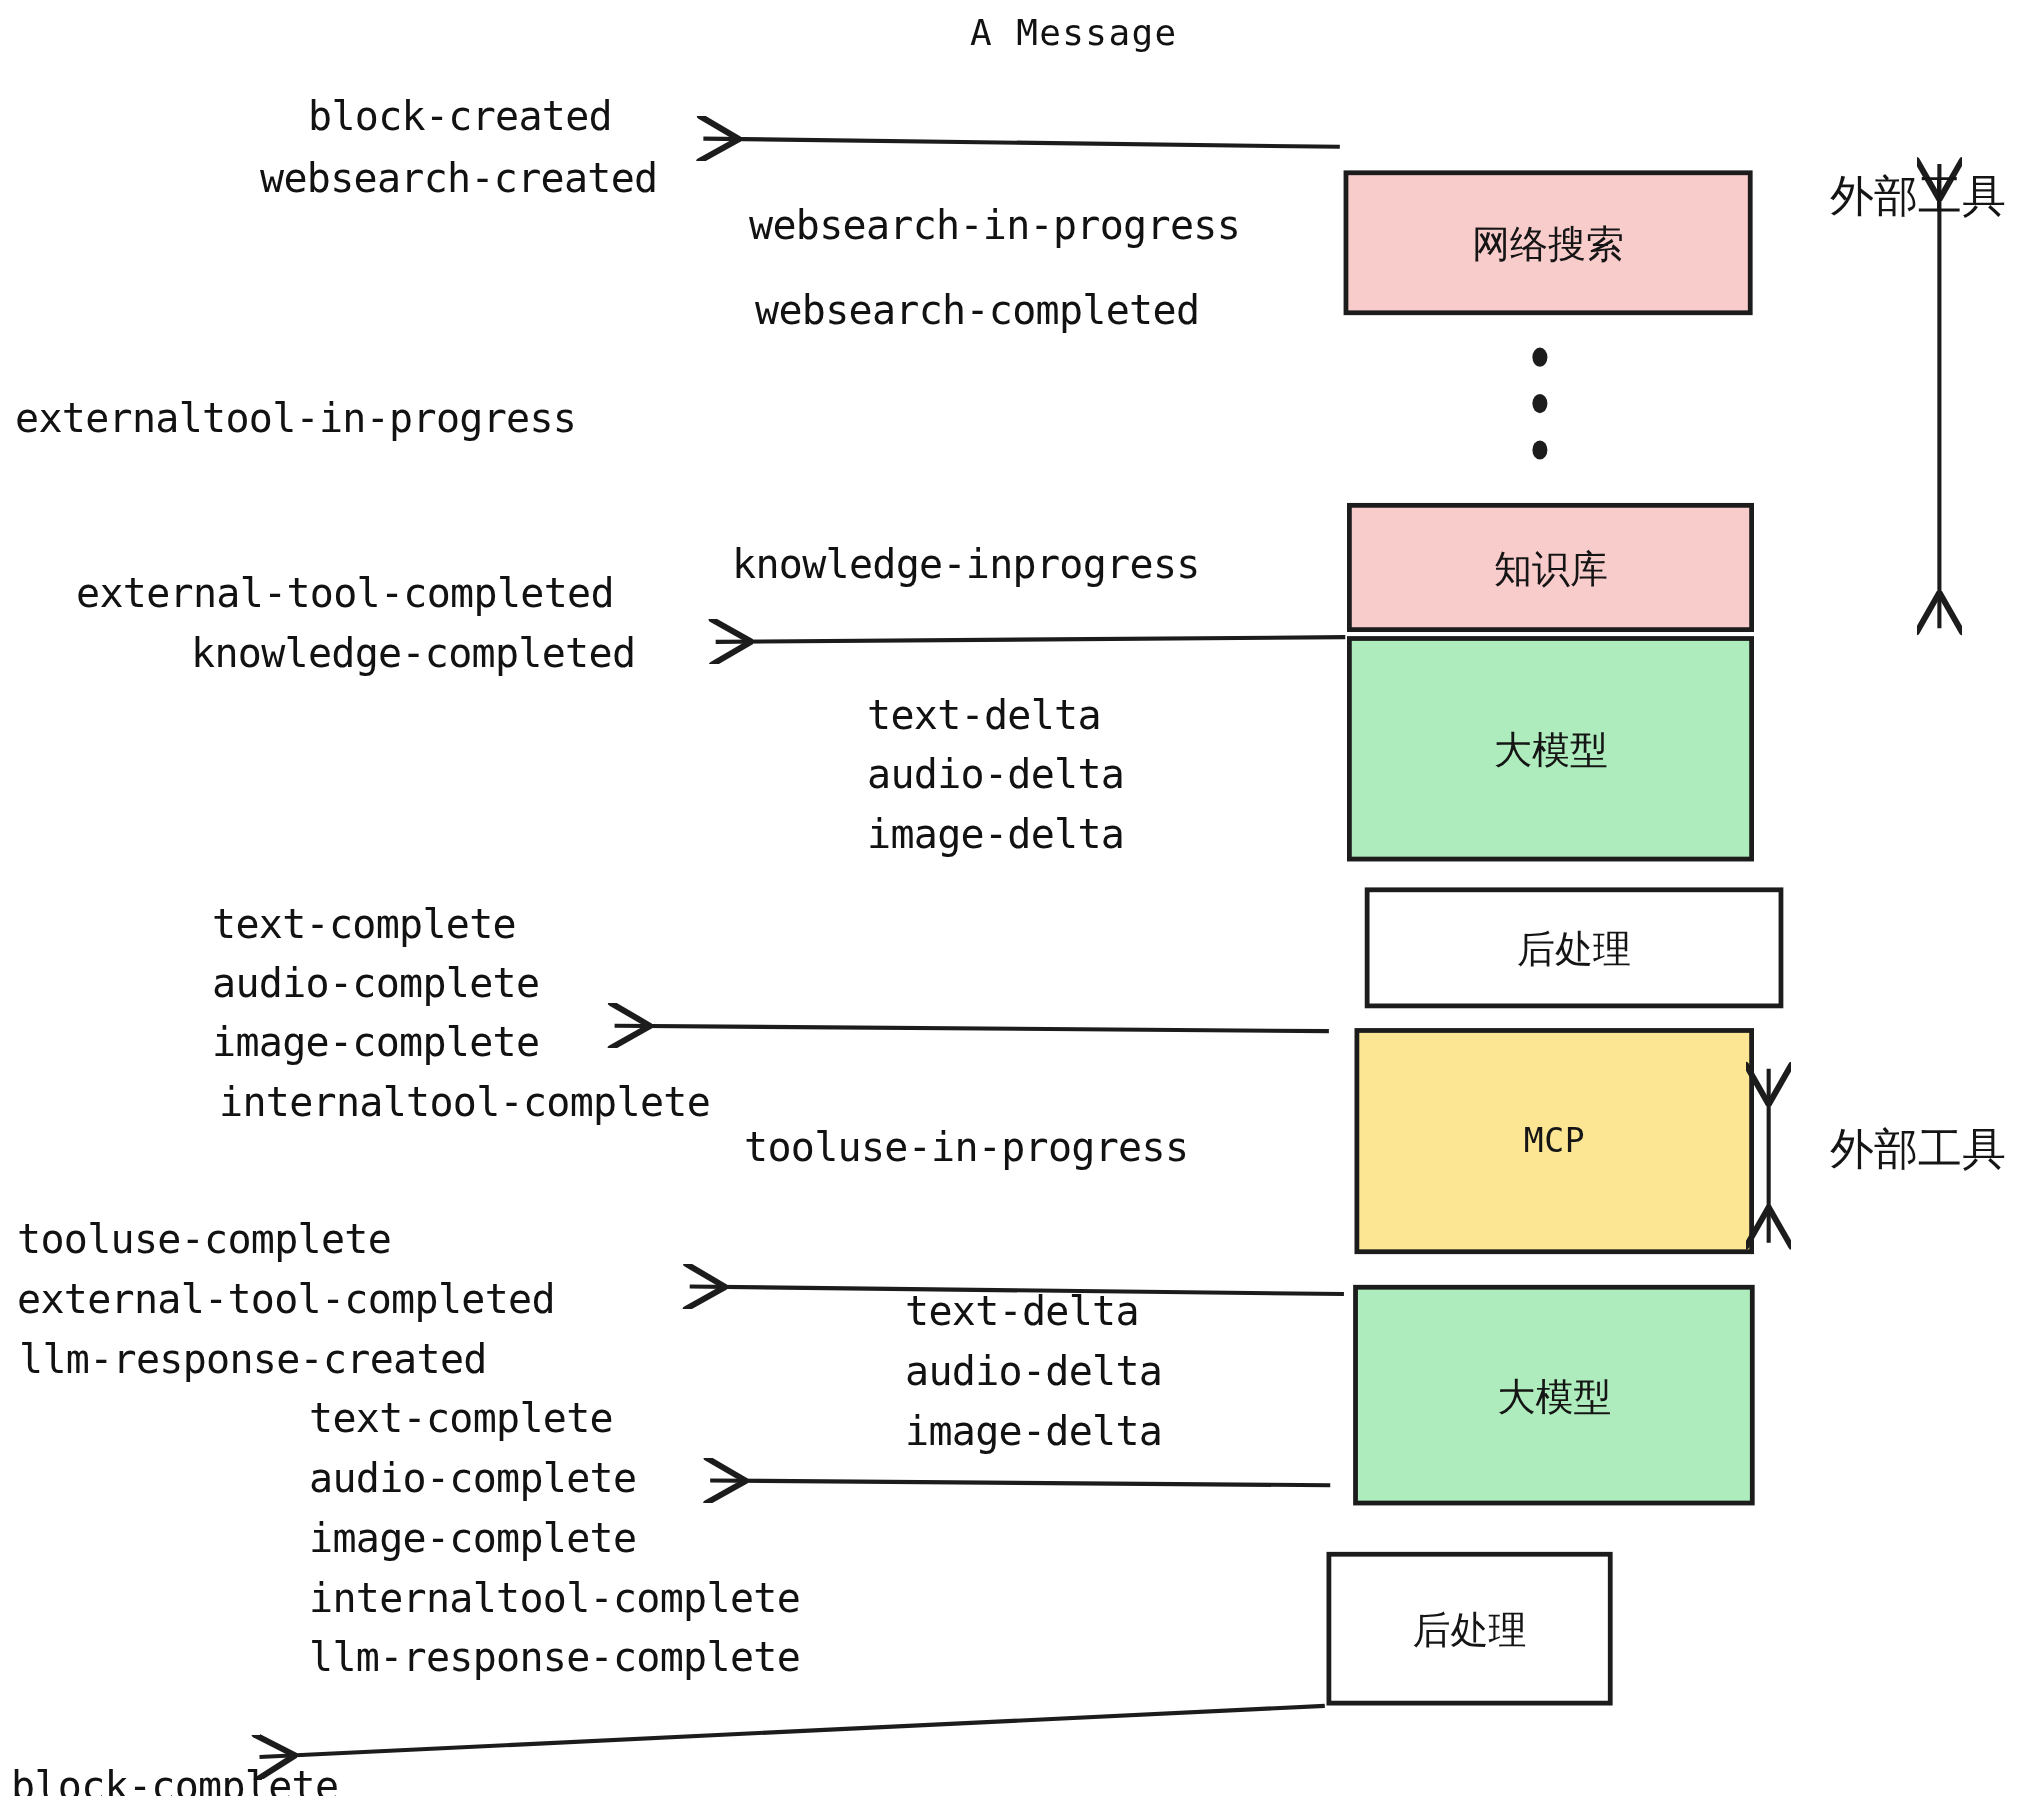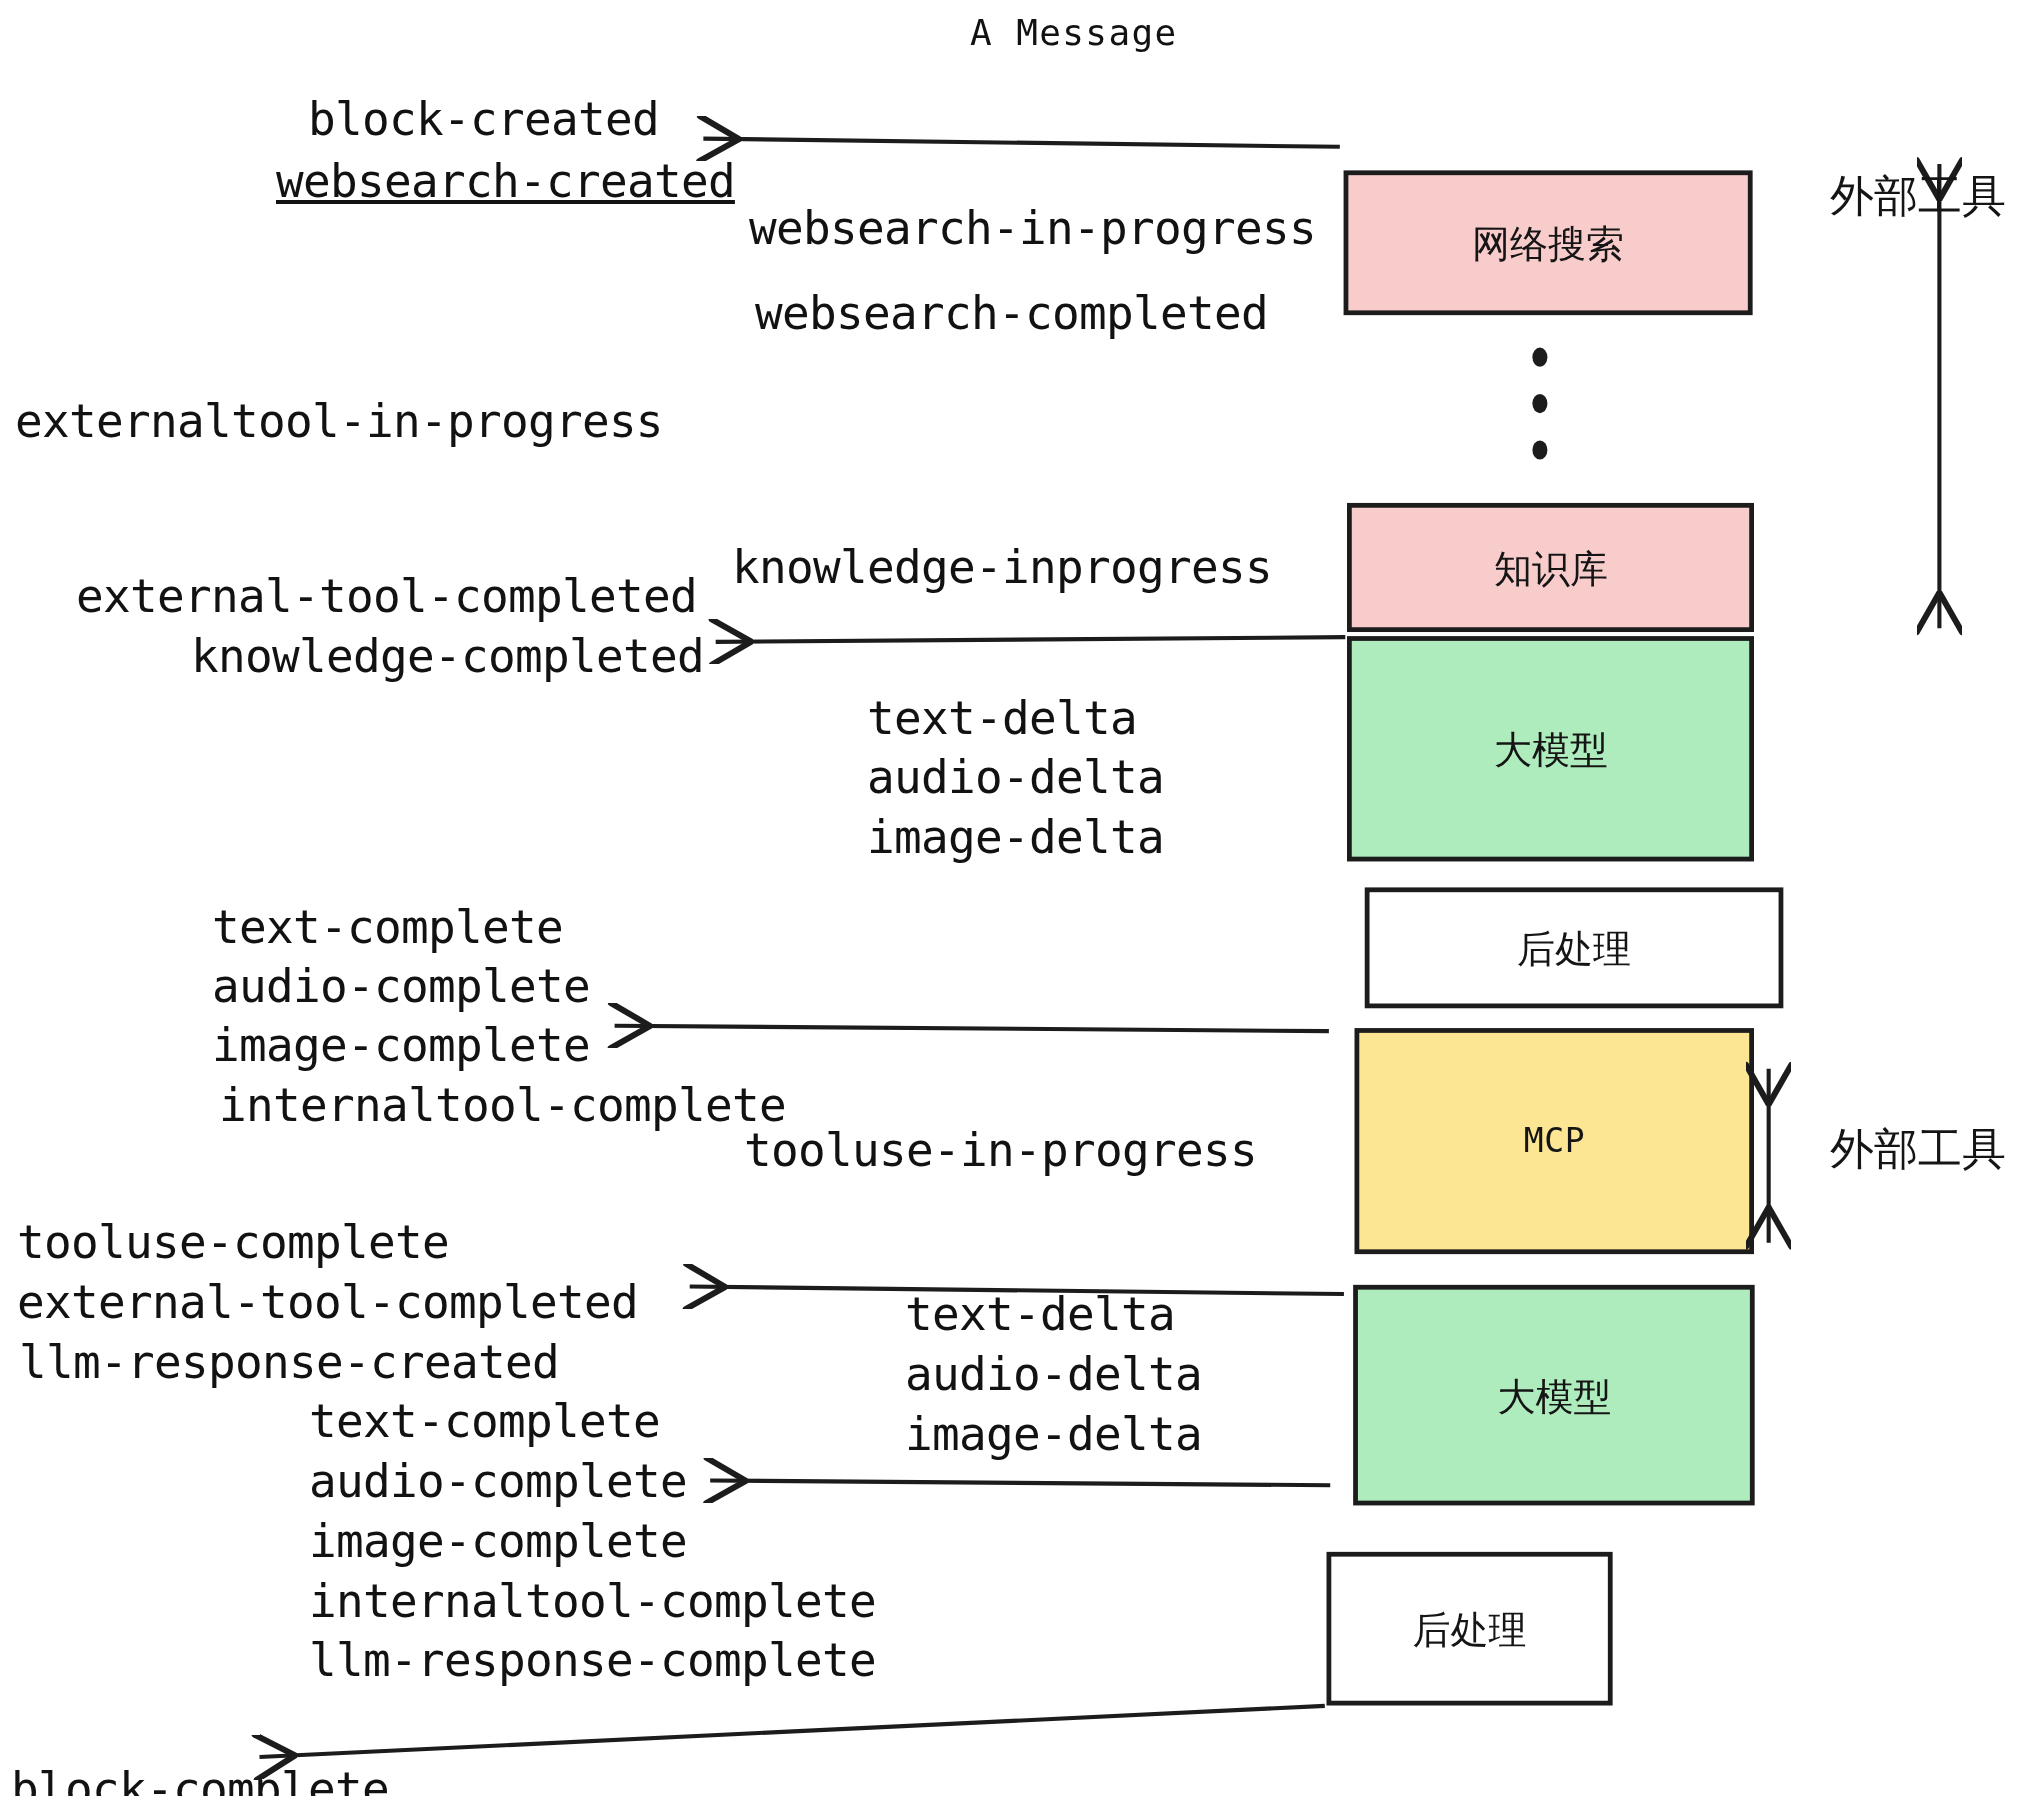--- a/index.html
+++ b/index.html
@@ -8,21 +8,21 @@
     width:2035px;height:1796px;
     background:#ffffff;
     font-family:"DejaVu Sans Mono", monospace;
     overflow:hidden;
     padding-left:24px;
   }
   svg#canvas{position:absolute;left:0;top:0;width:2035px;height:1796px;}
   .ev{
     position:absolute;
     font-family:"DejaVu Sans Mono","Liberation Mono",monospace;
-    font-size:46px;
+    font-size:40px;
     line-height:1;
     color:#121212;
     white-space:pre;
     letter-spacing:-0.7px;
   }
   .title{
     position:absolute;
     font-family:"DejaVu Sans Mono","Liberation Mono",monospace;
     font-size:36px;
     color:#121212;
@@ -89,21 +89,21 @@
     <g id="brackets-layer">
         <line x1="2840" y1="240" x2="2840" y2="920" stroke="#1c1c1c" stroke-width="6" marker-start="url(#ah2)" marker-end="url(#ah2)"></line>
         <line x1="2590" y1="1565" x2="2590" y2="1820" stroke="#1c1c1c" stroke-width="6" marker-start="url(#ah2)" marker-end="url(#ah2)"></line>
       </g>
   </svg>
 
   <div class="title" style="left:970px; top:12.3px;">A Message</div>
 
   <div id="events-layer">
       <div class="ev" style="left: 308px; top: 96px;">block-created</div>
-      <div class="ev" style="left: 276px; top: 158px; text-decoration: underline;">websearch-created</div>
+      <div class="ev" style="left: 260px; top: 158px;">websearch-created</div>
       <div class="ev" style="left: 749px; top: 205px;">websearch-in-progress</div>
       <div class="ev" style="left: 755px; top: 290px;">websearch-completed</div>
       <div class="ev" style="left: 15px; top: 398px;">externaltool-in-progress</div>
       <div class="ev" style="left: 732px; top: 544px;">knowledge-inprogress</div>
       <div class="ev" style="left: 76px; top: 573px;">external-tool-completed</div>
       <div class="ev" style="left: 191px; top: 633px;">knowledge-completed</div>
       <div class="ev" style="left: 867px; top: 695px;">text-delta</div>
       <div class="ev" style="left: 867px; top: 754px;">audio-delta</div>
       <div class="ev" style="left: 867px; top: 814px;">image-delta</div>
       <div class="ev" style="left: 212px; top: 904px;">text-complete</div>

